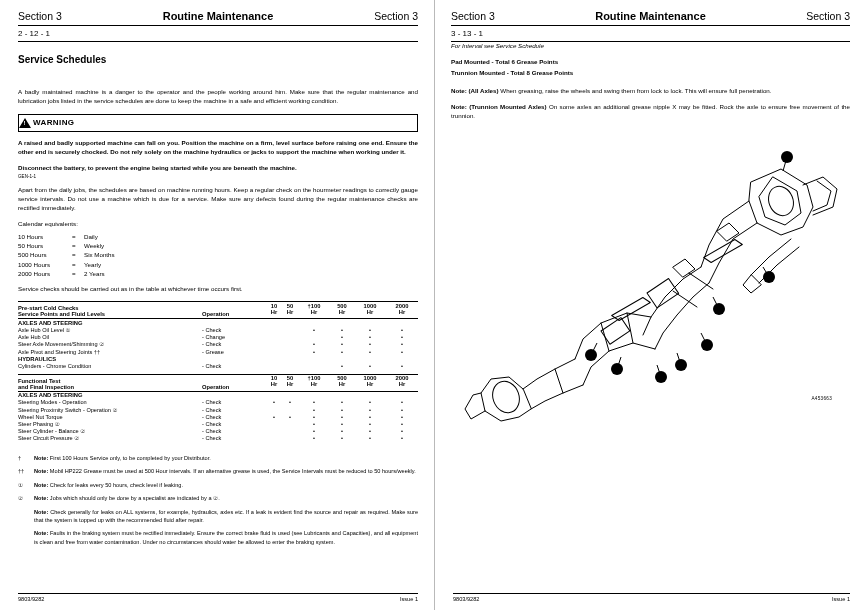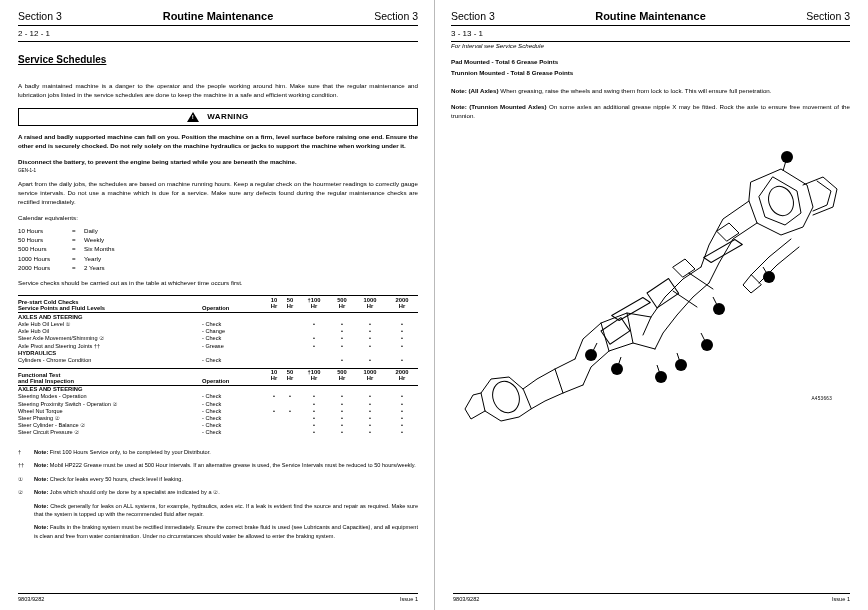--- a/index.html
+++ b/index.html
@@ -13,27 +13,27 @@
   .page{position:relative;box-sizing:border-box;}
   .page.left{width:434px;height:610px;padding:10px 16px 0 18px;}
   .page.right{width:434px;height:610px;padding:10px 18px 0 16px;border-left:1px solid #b9b9b9;}
 
   .hdr{display:flex;justify-content:space-between;align-items:baseline;font-size:10.5px;}
   .hdr .ttl{font-weight:bold;font-size:11px;}
   .rule{border-top:1px solid #000;margin-top:3px;}
   .subhdr{display:flex;align-items:baseline;font-size:8px;margin-top:3px;}
   .rule2{border-top:1px solid #000;margin-top:3px;}
 
-  h2.sec{font-size:10px;font-weight:bold;margin:12px 0 17px 0;text-decoration:underline;}
+  h2.sec{font-size:10px;font-weight:bold;margin:12px 0 23px 0;}
   p.body{font-size:6.2px;line-height:1.45;margin:0 0 7px 0;text-align:justify;}
   p.body.b{font-weight:bold;}
   .tiny{font-size:4.6px;margin:1px 0 7px 0;}
 
   .warnbox{border:1px solid #000;margin:8px 0 7px 0;padding:3px 0 3px 0;text-align:center;}
-  .warnrow{display:flex;align-items:center;justify-content:center;gap:8px;}
+  .warnrow{display:flex;align-items:center;justify-content:flex-start;gap:2px;}
   .tri{width:0;height:0;border-left:6px solid transparent;border-right:6px solid transparent;border-bottom:10px solid #000;position:relative;}
   .tri:after{content:"!";position:absolute;left:-1.6px;top:2.2px;color:#fff;font-size:6px;font-weight:bold;}
   .warntxt{font-size:8px;font-weight:bold;letter-spacing:.4px;}
 
   .cal{font-size:6.2px;line-height:1.5;margin:0 0 7px 0;}
   .cal .k{display:inline-block;width:54px;}
   .cal .eq{display:inline-block;width:12px;}
 
   table.sched{width:100%;border-collapse:collapse;font-size:5.6px;}
   table.sched td{padding:0.6px 0;vertical-align:top;}

